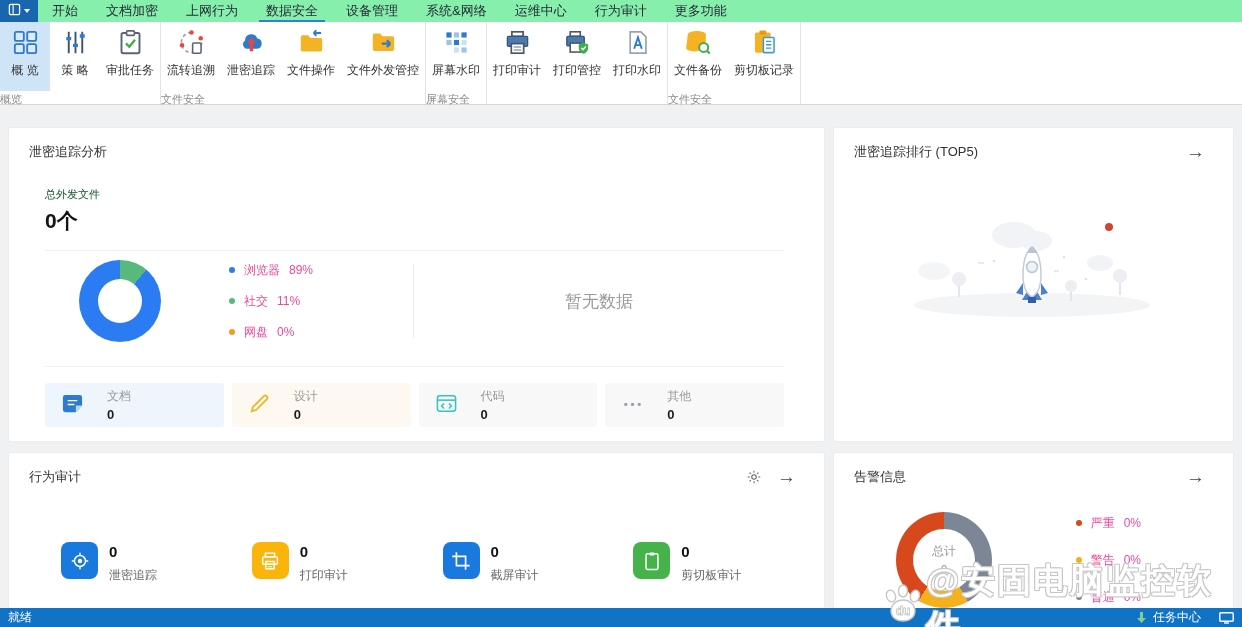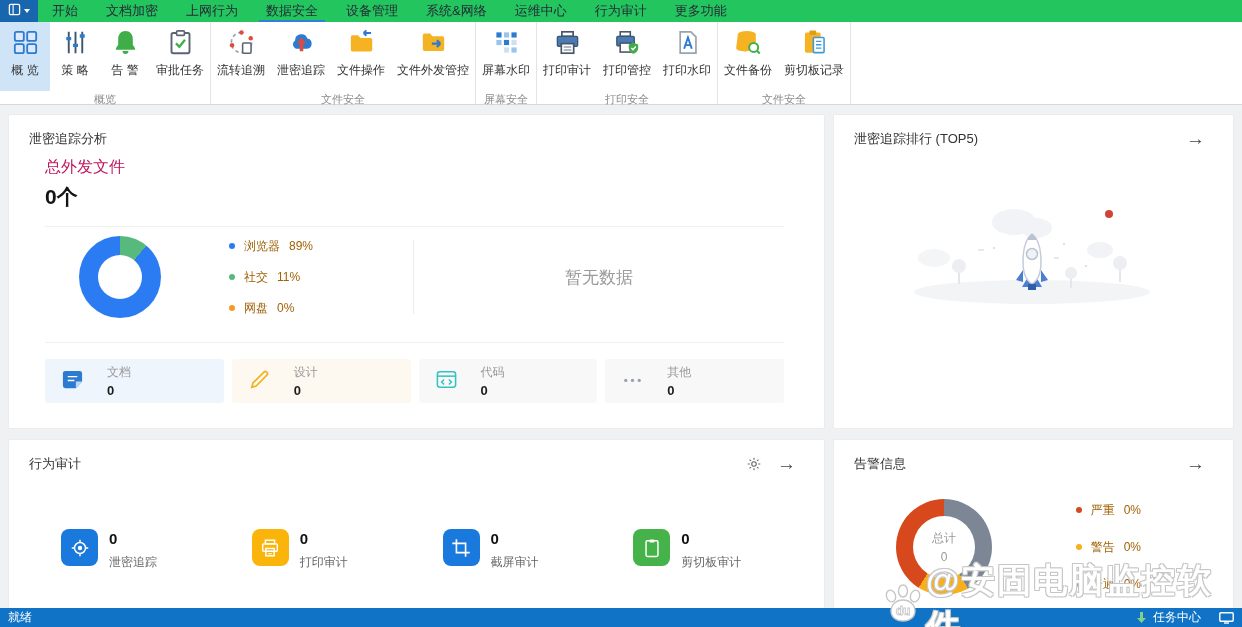--- a/index.html
+++ b/index.html
@@ -1,49 +1,49 @@
 <!DOCTYPE html>
 <html><head>
 <meta charset="utf-8">
 <style>
 *{margin:0;padding:0;box-sizing:border-box}
 html,body{width:1242px;height:627px}
 body{font-family:"Liberation Sans","DejaVu Sans",sans-serif;background:#f0f1f3;position:relative;overflow:hidden}
 
-.tabbar{position:absolute;top:0;left:0;width:100%;height:22px;background:#22c55e;display:flex;align-items:stretch;z-index:6}
+.tabbar{position:absolute;top:0;left:0;width:100%;height:22px;background:#86efac;display:flex;align-items:stretch;z-index:6}
 .appbtn{width:38px;background:#1866ae;display:flex;align-items:center;justify-content:center;gap:3px;cursor:pointer}
 .caret{width:0;height:0;border-left:3.5px solid transparent;border-right:3.5px solid transparent;border-top:4px solid #fff}
 .tab{padding:0 14px;font-size:13px;color:#262c36;display:flex;align-items:center;position:relative;white-space:nowrap}
 .tab.active::after{content:"";position:absolute;left:7px;right:7px;bottom:0;height:2px;background:#2e80d9}
 
 .ribbon{position:absolute;top:22px;left:0;width:100%;height:83px;background:#fff;border-bottom:1px solid #d8d8d8;display:flex;z-index:5}
 .rgroup{display:flex;flex-direction:column;border-right:1px solid #e4e4e4}
 .rbtns{display:flex;flex:1}
 .rbtn{min-width:50px;padding:7px 6px 12px;display:flex;flex-direction:column;align-items:center;gap:6px;cursor:pointer}
 .rbtn.selected{background:#cfe4f7}
 .rbtn svg{width:27px;height:27px;display:block}
 .rlabel{font-size:12px;color:#333;white-space:nowrap}
-.rgl{height:19px;line-height:17px;text-align:center;font-size:11px;color:#8b8b8b}
-
-.content{position:absolute;top:106px;left:0;right:0;bottom:19px;padding:8px 8px 3px;display:grid;grid-template-columns:817px 1fr;grid-template-rows:315px 170px;gap:10px 8px}
+.rgl{height:19px;line-height:17px;text-align:left;font-size:11px;color:#8b8b8b}
+
+.content{position:absolute;top:106px;left:0;right:0;bottom:19px;padding:21px 8px 3px;display:grid;grid-template-columns:817px 1fr;grid-template-rows:315px 170px;gap:10px 8px}
 .card{background:#fff;border:1px solid #ececec;border-radius:2px;position:relative;overflow:hidden}
 .card-h{display:flex;align-items:center;padding:15px 28px 0 20px;font-size:13px;color:#333;gap:15px}
 .card-h .sp{flex:1}
 .arrow{font-size:19px;color:#444;line-height:14px;cursor:pointer}
 .gear svg{width:16px;height:16px;display:block;cursor:pointer}
 
-.ttl-label{margin:9px 0 0 36px;font-size:16px;color:#be185d}
+.ttl-label{margin:26px 0 0 36px;font-size:11px;color:#14532d}
 .ttl-value{margin:5px 0 0 36px;font-size:21px;font-weight:bold;color:#141414}
 .div-h{height:1px;background:#f0f0f0;margin:15px 40px 0 36px}
 .chartrow{display:flex;align-items:center;height:100px;margin:0 40px 0 36px}
 .donut{border-radius:50%;position:relative}
 .donut::after{content:"";position:absolute;background:#fff;border-radius:50%;inset:19px}
 .d1{width:82px;height:82px;margin-left:34px}
 .legend{margin-left:68px;display:flex;flex-direction:column;gap:14px}
-.lrow{display:flex;align-items:center;font-size:12px;color:#a16207;gap:9px}
+.lrow{display:flex;align-items:center;font-size:12px;color:#ec4899;gap:9px}
 .dot{width:6px;height:6px;border-radius:50%;flex:none}
 .vdiv{width:1px;height:74px;background:#ececec;margin-left:100px}
 .empty{flex:1;text-align:center;font-size:17px;color:#9b9b9b}
 .tiles{display:flex;gap:8px;margin:16px 40px 0 36px}
 .tile{flex:1;height:44px;display:flex;align-items:center;padding-left:16px;gap:23px;border-radius:3px}
 .tile svg{width:23px;height:23px;flex:none}
 .tile-bg0{background:#eff5fd}.tile-bg1{background:#fdf9f0}.tile-bg2{background:#f8f8f8}.tile-bg3{background:#f8f8f8}
 .tile-l{font-size:12px;color:#999}
 .tile-v{font-size:13px;font-weight:bold;color:#1c1c1c;margin-top:2px}
 
@@ -113,29 +113,20 @@
         <span>
             <svg viewBox="0 0 24 24" fill="none">
               <path d="M6 2.5v19M12 2.5v19M18 2.5v19" stroke="#3d566e" stroke-width="1.7"></path>
               <path d="M3.8 8.6h4.4M9.8 14.6h4.4M15.8 6.2h4.4" stroke="#2d7bd0" stroke-width="3"></path>
             </svg>
           </span>
         <span class="rlabel">策 略</span>
       </div>
       <div class="rbtn">
         <span>
-            <svg viewBox="0 0 24 24">
-              <path fill="#3fae49" d="M12 1.8c-4 0-6.5 3-6.5 7v5.2L3.5 17v1.4h17V17l-2-3V8.8c0-4-2.5-7-6.5-7z"></path>
-              <path fill="#3fae49" d="M9.4 19.6a2.6 2.6 0 0 0 5.2 0z"></path>
-            </svg>
-          </span>
-        <span class="rlabel">告 警</span>
-      </div>
-      <div class="rbtn">
-        <span>
             <svg viewBox="0 0 24 24" fill="none">
               <rect x="4" y="3.5" width="16" height="18" rx="1.5" stroke="#5a6472" stroke-width="1.7" fill="#fff"></rect>
               <rect x="8.5" y="1.6" width="7" height="4" rx="1" fill="#fff" stroke="#5a6472" stroke-width="1.5"></rect>
               <path d="M8 12.8l3 3 5-6.2" stroke="#3fae49" stroke-width="2.1"></path>
             </svg>
           </span>
         <span class="rlabel">审批任务</span>
       </div>
     </div>
     <div class="rgl">概览</div>
@@ -235,21 +226,20 @@
       <div class="rbtn">
         <span>
             <svg viewBox="0 0 24 24" fill="none">
               <path d="M5.5 2.5H15L19.5 7v14.5h-14z" stroke="#9aa3ad" stroke-width="1.5" fill="#fff"></path>
               <path d="M9 17.5L12.4 7.6l3.4 9.9M10.2 14.3h4.5" stroke="#2d7bd0" stroke-width="1.7"></path>
             </svg>
           </span>
         <span class="rlabel">打印水印</span>
       </div>
     </div>
-    <div class="rgl">打印安全</div>
   </div>
 
   <div class="rgroup">
     <div class="rbtns">
       <div class="rbtn">
         <span>
             <svg viewBox="0 0 24 24">
               <ellipse cx="10.5" cy="4.8" rx="8" ry="3" fill="#f5b324"></ellipse>
               <path fill="#f5b324" d="M2.5 4.8h16v6.9a7.6 7.6 0 0 0-6.2 7.9c-1 .2-2.1.3-3.3.3-4.4 0-8-1.3-8-3z"></path>
               <circle cx="16.6" cy="16.4" r="4" fill="#fff" stroke="#3fae49" stroke-width="1.7"></circle>

